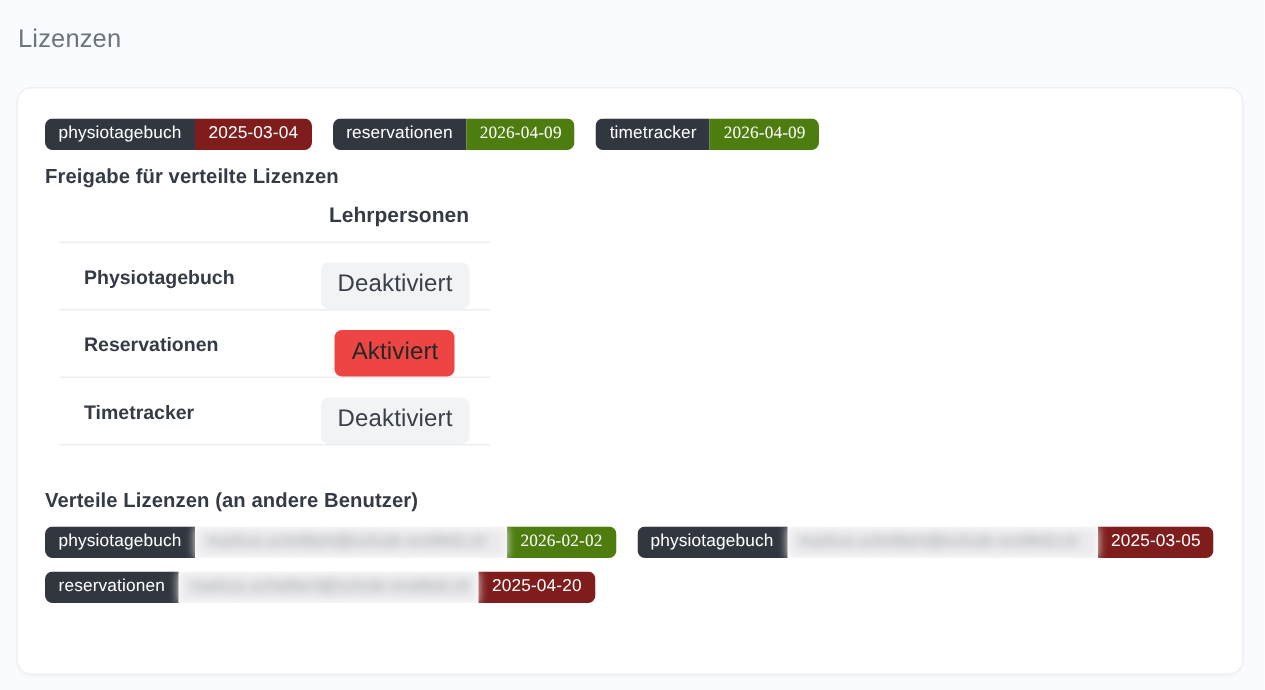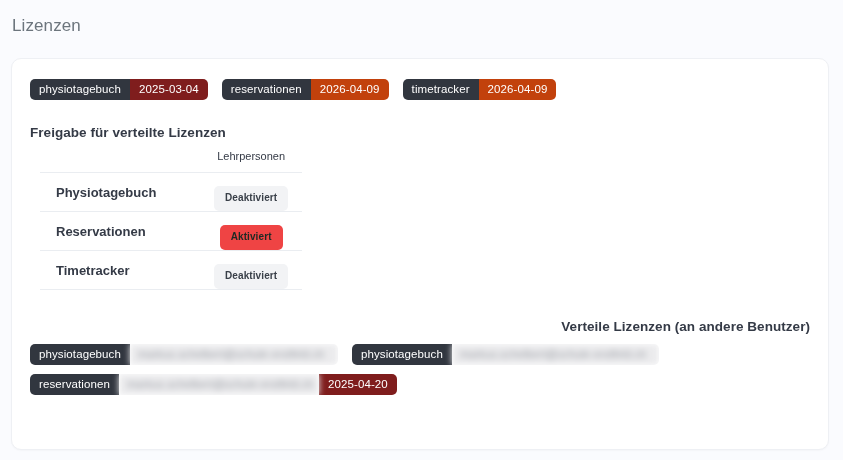--- a/index.html
+++ b/index.html
@@ -52,28 +52,27 @@
 
   .section-heading {
     font-size: 13.5px;
     font-weight: bold;
     color: #343a46;
     margin: 0 0 10px 0;
     letter-spacing: 0.05px;
   }
 
   .section-heading.sub {
-    margin-top: 25px;
+    margin-top: 10px;
     margin-bottom: 6px;
   }
 
   .section-heading.bottom {
     margin-top: 29px;
     margin-bottom: 10px;
-    text-align: right;
   }
 
   
   .chip-row {
     display: flex;
     flex-wrap: wrap;
     gap: 14px;
     align-items: center;
   }
   .chip-row + .chip-row {
@@ -102,21 +101,21 @@
 
   .chip-val {
     display: flex;
     align-items: center;
     padding: 0 9px;
     white-space: nowrap;
     color: #ffffff;
     letter-spacing: 0.1px;
   }
 
-  .chip-val.green { background: #c2410c; }
+  .chip-val.green { background: #4d7c0f; font-family: Liberation Serif, serif; }
   .chip-val.pink  { background: #7f1d1d; }
 
   
   .chip-redacted {
     display: flex;
     align-items: center;
     justify-content: flex-start;
     padding: 0 8px;
     background: #ebebed;
     color: rgba(90, 95, 105, 0.55);
@@ -132,24 +131,24 @@
     border-collapse: collapse;
     margin-top: 8px;
     margin-left: 10px;
   }
   .share-table th,
   .share-table td {
     padding: 0;
     vertical-align: middle;
   }
   .share-table thead th {
-    font-size: 11px;
-    font-weight: normal;
+    font-size: 14px;
+    font-weight: bold;
     color: #343a46;
-    text-align: center;
+    text-align: right;
     padding: 2px 14px 10px 14px;
     border: 0;
   }
   .share-table thead th.col-name {
     width: 132px;
   }
   .share-table tbody tr {
     border-top: 1px solid #eaedf1;
   }
   .share-table tbody tr:last-child {
@@ -166,22 +165,22 @@
     text-align: left;
     padding-left: 16px;
   }
   .share-table tbody td.cell-state {
     text-align: center;
   }
 
   .state-badge {
     display: inline-block;
     border-radius: 5px;
-    font-size: 10px;
-    font-weight: bold;
+    font-size: 16px;
+    font-weight: normal;
     line-height: 1;
     padding: 7px 11px 8px 11px;
     letter-spacing: 0.1px;
     margin-top: 13px;
   }
   .state-badge.off {
     background: #f2f3f5;
     color: #3a4049;
   }
   .state-badge.on {
@@ -250,25 +249,27 @@
         </tbody>
       </table>
 
       <h2 class="section-heading bottom">Verteile Lizenzen (an andere Benutzer)</h2>
 
       <div class="chip-row">
 
         <div class="chip">
           <span class="chip-key">physiotagebuch</span>
           <span class="chip-redacted" style="width:192px">markus.schelbert@schule-erstfeld.ch</span>
+          <span class="chip-val green">2026-02-02</span>
         </div>
 
         <div class="chip">
           <span class="chip-key">physiotagebuch</span>
           <span class="chip-redacted" style="width:191px">markus.schelbert@schule-erstfeld.ch</span>
+          <span class="chip-val pink">2025-03-05</span>
         </div>
 
       </div>
 
       <div class="chip-row">
 
         <div class="chip">
           <span class="chip-key">reservationen</span>
           <span class="chip-redacted" style="width:184px">markus.schelbert@schule-erstfeld.ch</span>
           <span class="chip-val pink">2025-04-20</span>

